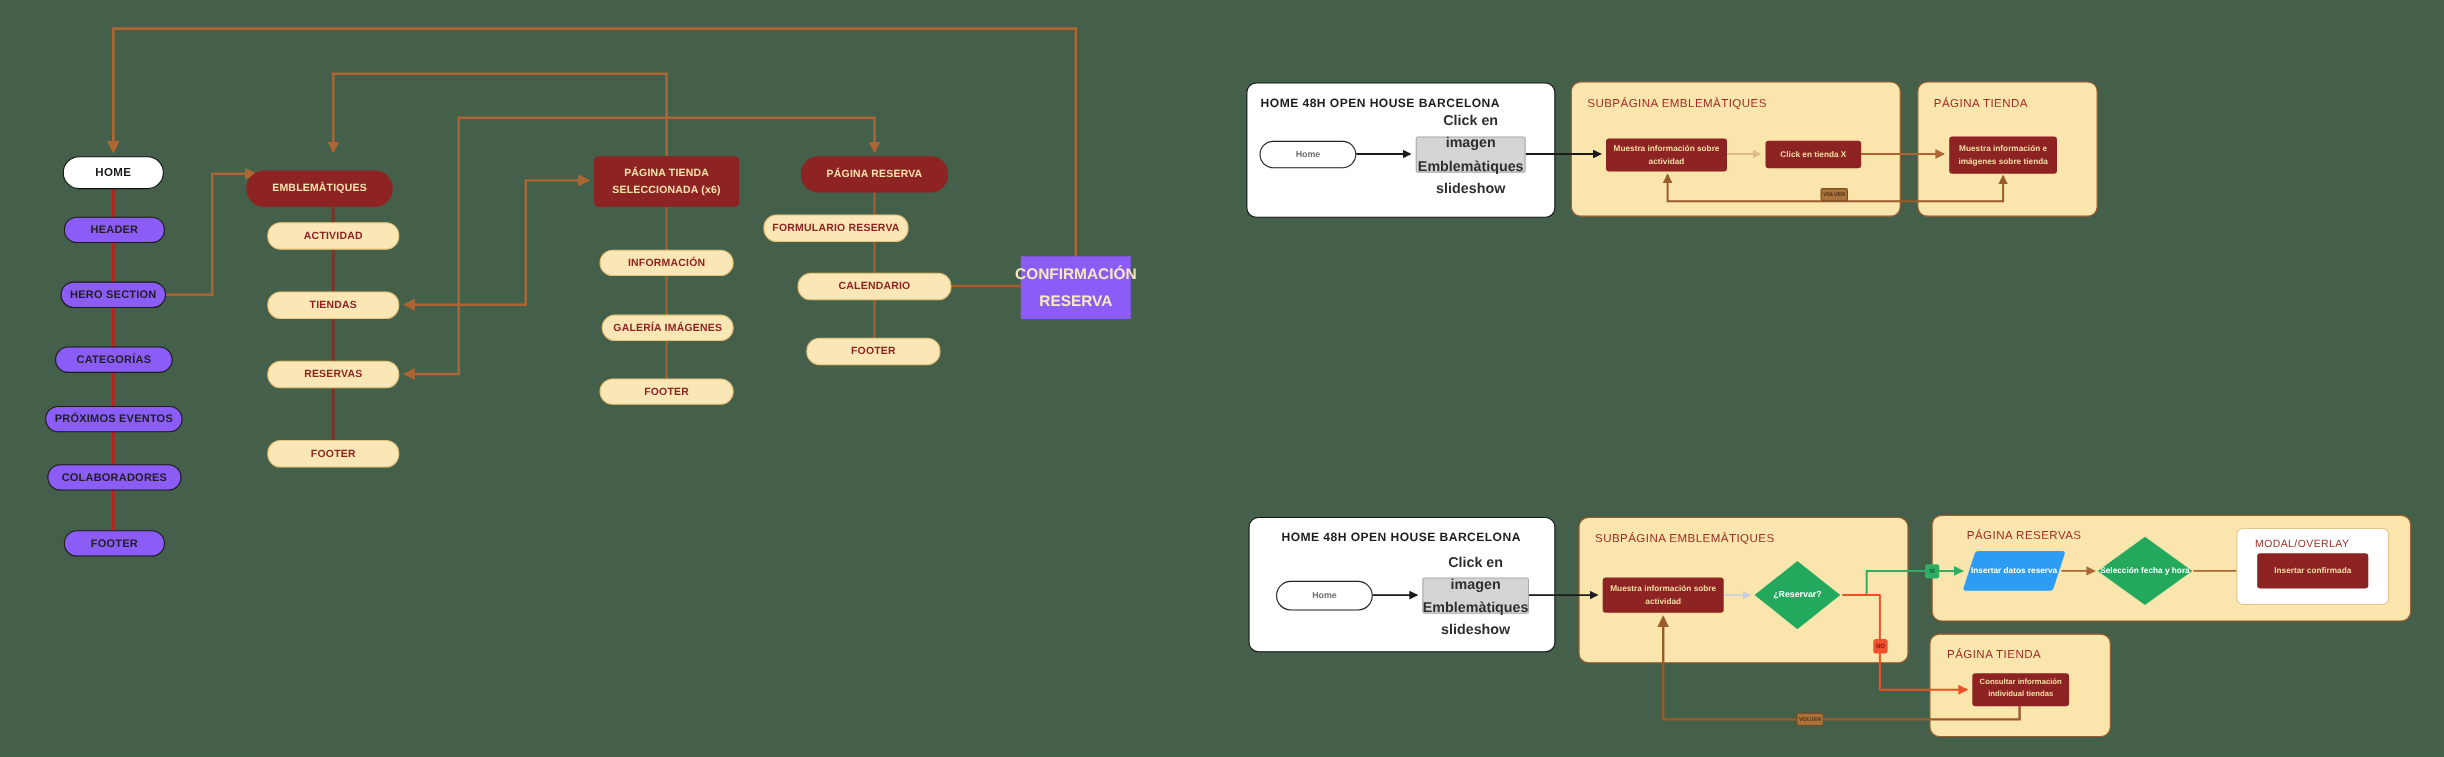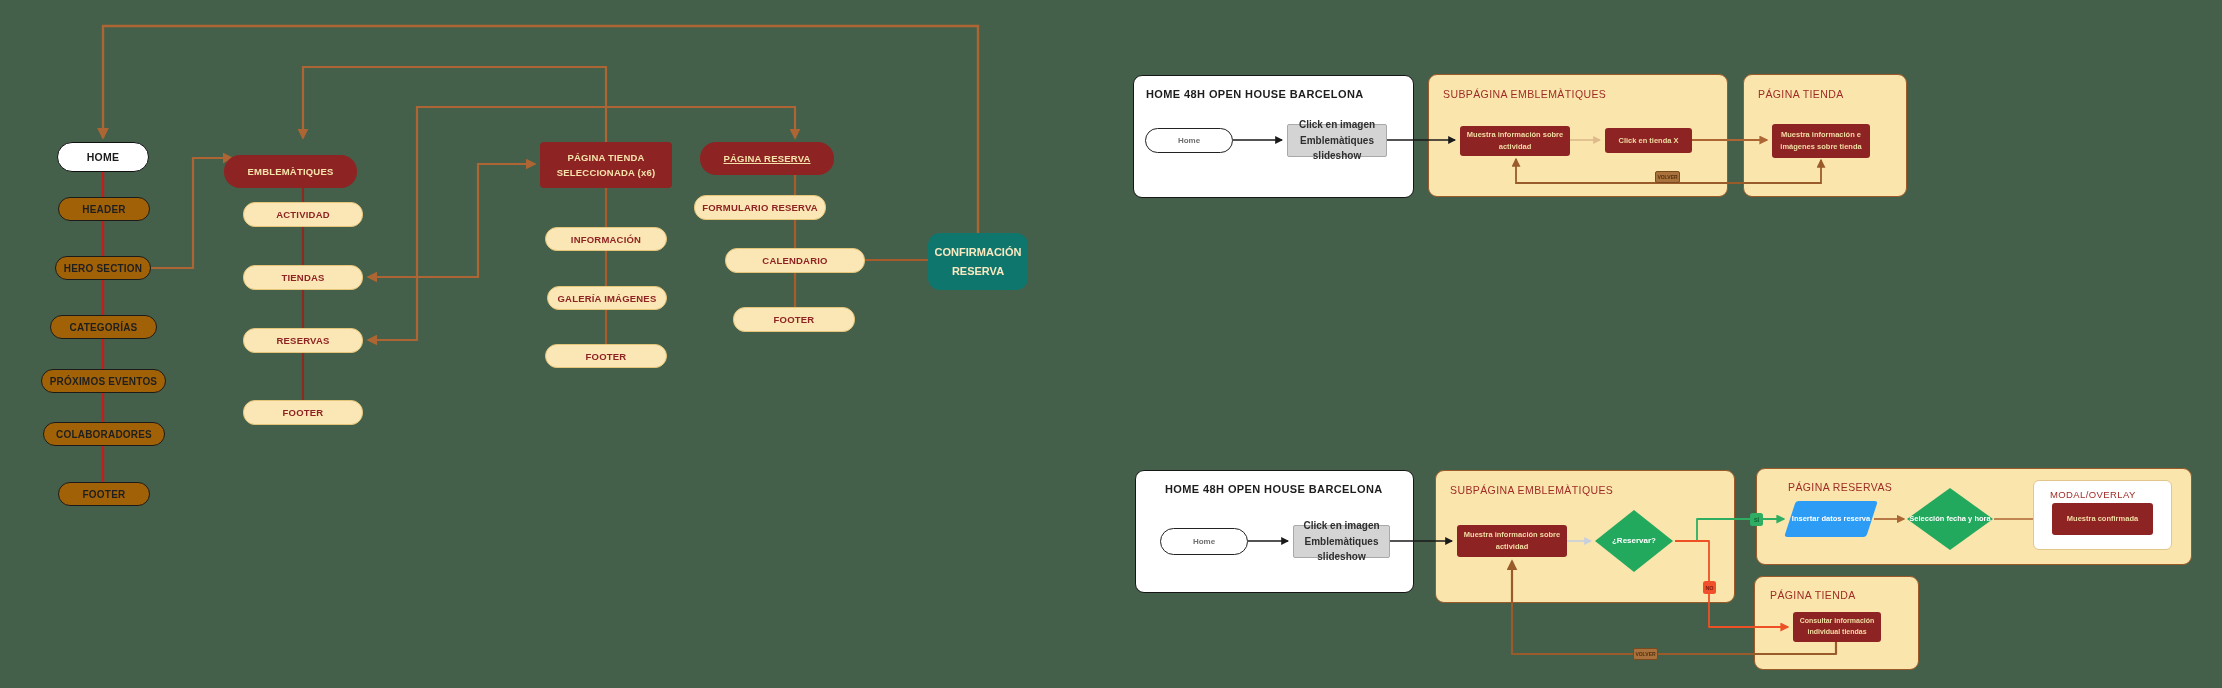--- a/index.html
+++ b/index.html
@@ -1,39 +1,39 @@
 <!DOCTYPE html>
 <html><head>
 <meta charset="utf-8">
 <style>
   html,body{margin:0;padding:0;background:#44604A;}
   #canvas{position:relative;width:2222px;height:688px;background:#44604A;overflow:hidden;
           font-family:"Liberation Sans",sans-serif;}
   .abs{position:absolute;box-sizing:border-box;}
   .ctr{display:flex;align-items:center;justify-content:center;text-align:center;}
   
-  .sm-gray{background:#a16207;border:1.2px solid #1b1b1b;border-radius:12px;
+  .sm-gray{background:#8b5cf6;border:1.2px solid #1b1b1b;border-radius:12px;
            font-size:10px;font-weight:600;color:#1f1f1f;letter-spacing:.2px;}
   .sm-home{background:#ffffff;border:1.6px solid #111;border-radius:15px;
            font-size:10.5px;font-weight:700;color:#1b1b1b;letter-spacing:.3px;}
   .sm-red{background:#8E2323;border-radius:16px;color:#F6E3AC;
           font-size:9.5px;font-weight:700;line-height:1.6;padding:2px 8px;letter-spacing:.2px;}
   .sm-cream{background:#FBE7B5;border:1px solid #E6C479;border-radius:12px;
             color:#8E2323;font-size:9.5px;font-weight:700;letter-spacing:.2px;}
-  .sm-sienna{background:#0f766e;border-radius:12px;color:#F9E9C0;
-             font-size:11px;font-weight:700;line-height:1.7;padding:2px 6px;}
+  .sm-sienna{background:#8b5cf6;border-radius:0;color:#F9E9C0;
+             font-size:14px;font-weight:700;line-height:1.7;padding:2px 6px;}
   
   .panel-white{background:#ffffff;border:1.6px solid #161616;border-radius:9px;}
   .panel-cream{background:#FAE5AD;border:1.6px solid #9C5A28;border-radius:9px;}
   .panel-title-dark{font-size:11px;font-weight:700;color:#1d1d1d;letter-spacing:.4px;}
   .panel-title-red{font-size:10.5px;font-weight:400;color:#9E2B25;letter-spacing:.4px;}
   .flow-oval{background:#fff;border:1.4px solid #222;border-radius:14px;
              font-size:8px;color:#6e6e6e;font-weight:600;}
   .flow-gray{background:#D4D4D4;border:1px solid #a9a9a9;border-radius:2px;
-             font-size:10px;color:#2e2e2e;line-height:1.55;font-weight:600;padding:2px 4px;}
+             font-size:13px;color:#2e2e2e;line-height:1.55;font-weight:600;padding:2px 4px;}
   .flow-red{background:#8E2323;border-radius:3px;color:#F2DCA4;
             font-size:7.5px;line-height:1.55;font-weight:600;padding:2px 5px;}
   .diamond{background:#22A95D;clip-path:polygon(50% 0,100% 50%,50% 100%,0 50%);
            color:#fff;font-size:8px;font-weight:600;line-height:1.4;}
   .para{background:#2D9CF4;transform:skewX(-18deg);border-radius:3px;}
   .para>span{display:flex;width:100%;height:100%;align-items:center;justify-content:center;
              transform:skewX(18deg);color:#fff;font-size:7.5px;font-weight:600;
              line-height:1.55;text-align:center;}
   .tag-volver{background:#A9713C;border:1px solid #7A4A1E;border-radius:2px;
               color:#53300F;font-size:5px;font-weight:700;}
@@ -117,21 +117,21 @@
   <div class="abs ctr sm-cream node" style="left:243px;top:202px;width:120px;height:25px;">ACTIVIDAD</div>
   <div class="abs ctr sm-cream node" style="left:243px;top:265px;width:120px;height:25px;">TIENDAS</div>
   <div class="abs ctr sm-cream node" style="left:243px;top:328px;width:120px;height:25px;">RESERVAS</div>
   <div class="abs ctr sm-cream node" style="left:243px;top:400px;width:120px;height:25px;">FOOTER</div>
 
   <div class="abs ctr sm-red node" style="left:540px;top:142px;width:132px;height:46px;border-radius:4px;">PÁGINA TIENDA SELECCIONADA (x6)</div>
   <div class="abs ctr sm-cream node" style="left:545px;top:227px;width:122px;height:24px;">INFORMACIÓN</div>
   <div class="abs ctr sm-cream node" style="left:547px;top:286px;width:120px;height:24px;">GALERÍA IMÁGENES</div>
   <div class="abs ctr sm-cream node" style="left:545px;top:344px;width:122px;height:24px;">FOOTER</div>
 
-  <div class="abs ctr sm-red node" style="left:700px;top:142px;width:134px;height:33px;text-decoration:underline;">PÁGINA RESERVA</div>
+  <div class="abs ctr sm-red node" style="left:728px;top:142px;width:134px;height:33px;">PÁGINA RESERVA</div>
   <div class="abs ctr sm-cream node" style="left:694px;top:195px;width:132px;height:25px;">FORMULARIO RESERVA</div>
   <div class="abs ctr sm-cream node" style="left:725px;top:248px;width:140px;height:25px;">CALENDARIO</div>
   <div class="abs ctr sm-cream node" style="left:733px;top:307px;width:122px;height:25px;">FOOTER</div>
 
   <div class="abs ctr sm-sienna node" style="left:928px;top:233px;width:100px;height:57px;">CONFIRMACIÓN RESERVA</div>
 
   <div class="abs panel-white" style="left:1133px;top:75px;width:281px;height:123px;"></div>
   <div class="abs panel-title-dark" style="left:1146px;top:88px;">HOME 48H OPEN HOUSE BARCELONA</div>
   <div class="abs ctr flow-oval node" style="left:1145px;top:128px;width:88px;height:25px;">Home</div>
   <div class="abs ctr flow-gray node" style="left:1287px;top:124px;width:100px;height:33px;">Click en imagen Emblemàtiques slideshow</div>
@@ -160,20 +160,20 @@
   <div class="abs panel-cream" style="left:1756px;top:468px;width:436px;height:97px;"></div>
   <div class="abs panel-title-red" style="left:1771px;top:481px;padding-left:17px;">PÁGINA RESERVAS</div>
   <div class="abs ctr tag-si tag" style="left:1750px;top:513px;width:13px;height:13px;">SÍ</div>
   <div class="abs para node" style="left:1790px;top:501px;width:82px;height:36px;">
     <span>Insertar datos reserva</span>
   </div>
   <div class="abs ctr diamond node" style="left:1907px;top:488px;width:86px;height:62px;font-size:7.5px;">Selección fecha y hora</div>
 
   <div class="abs panel-white node" style="left:2033px;top:480px;width:139px;height:70px;border:1px solid #E3C68C;border-radius:6px;"></div>
   <div class="abs panel-title-red node" style="left:2050px;top:489px;font-size:9.5px;">MODAL/OVERLAY</div>
-  <div class="abs ctr flow-red node" style="left:2052px;top:503px;width:101px;height:32px;">Muestra confirmada</div>
+  <div class="abs ctr flow-red node" style="left:2052px;top:503px;width:101px;height:32px;">Insertar confirmada</div>
 
   <div class="abs panel-cream" style="left:1754px;top:576px;width:165px;height:94px;"></div>
   <div class="abs panel-title-red" style="left:1770px;top:589px;">PÁGINA TIENDA</div>
   <div class="abs ctr flow-red node" style="left:1793px;top:612px;width:88px;height:30px;font-size:7px;">Consultar información individual tiendas</div>
   <div class="abs ctr tag-volver tag" style="left:1633px;top:648px;width:25px;height:12px;">VOLVER</div>
 
 </div>
 
 </body></html>

